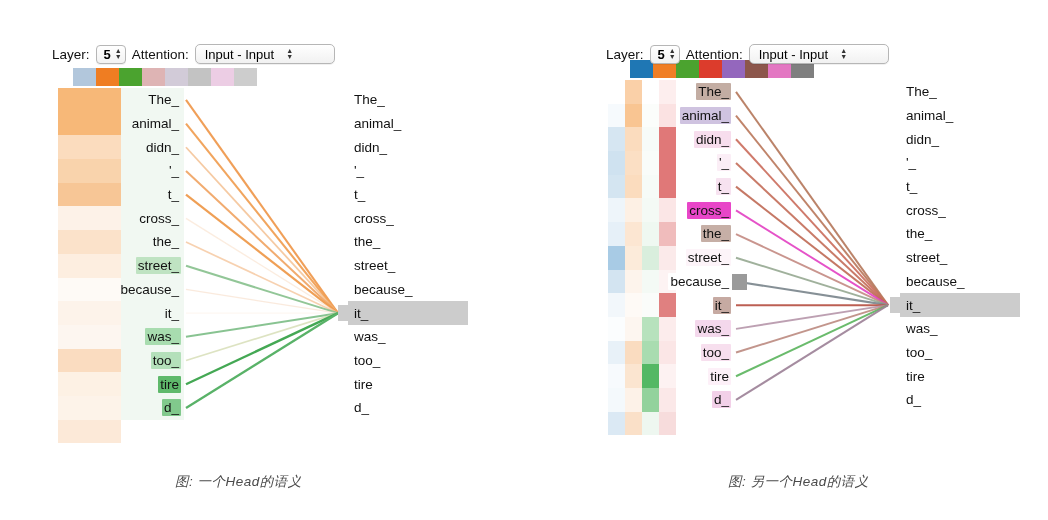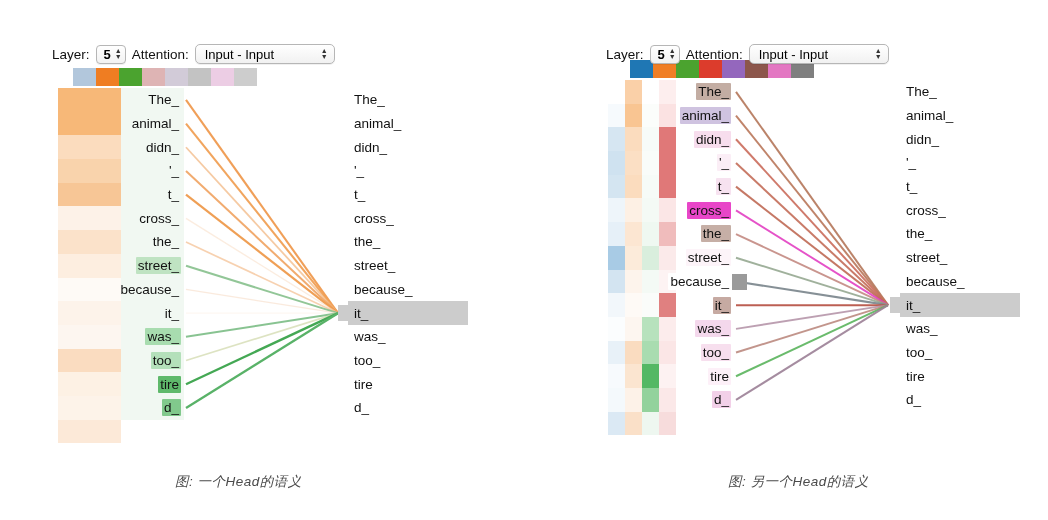--- a/index.html
+++ b/index.html
@@ -29,21 +29,21 @@
     box-shadow:0 1px 0 rgba(0,0,0,.06);
   }
   .stepper .val{font-size:13px;font-weight:bold;color:#000;line-height:17px;}
   .stepper .arrows{
     display:flex;flex-direction:column;margin-left:4px;line-height:0;
   }
   .stepper .arrows span{
     font-size:7px;line-height:6px;color:#333;
   }
   .select{
-    display:inline-flex;align-items:center;justify-content:space-between;
+    display:inline-flex;align-items:center;
     border:1px solid #b6b6b6;border-radius:5px;
     background:linear-gradient(#ffffff,#f1f1f1);
     height:20px;box-sizing:border-box;
     padding:0 6px 0 9px;min-width:140px;
     box-shadow:0 1px 0 rgba(0,0,0,.06);
   }
   .select .sval{font-size:13px;color:#000;}
   .select .sarr{display:flex;flex-direction:column;margin-left:12px;line-height:0;}
   .select .sarr span{font-size:7px;line-height:6px;color:#333;}
 

